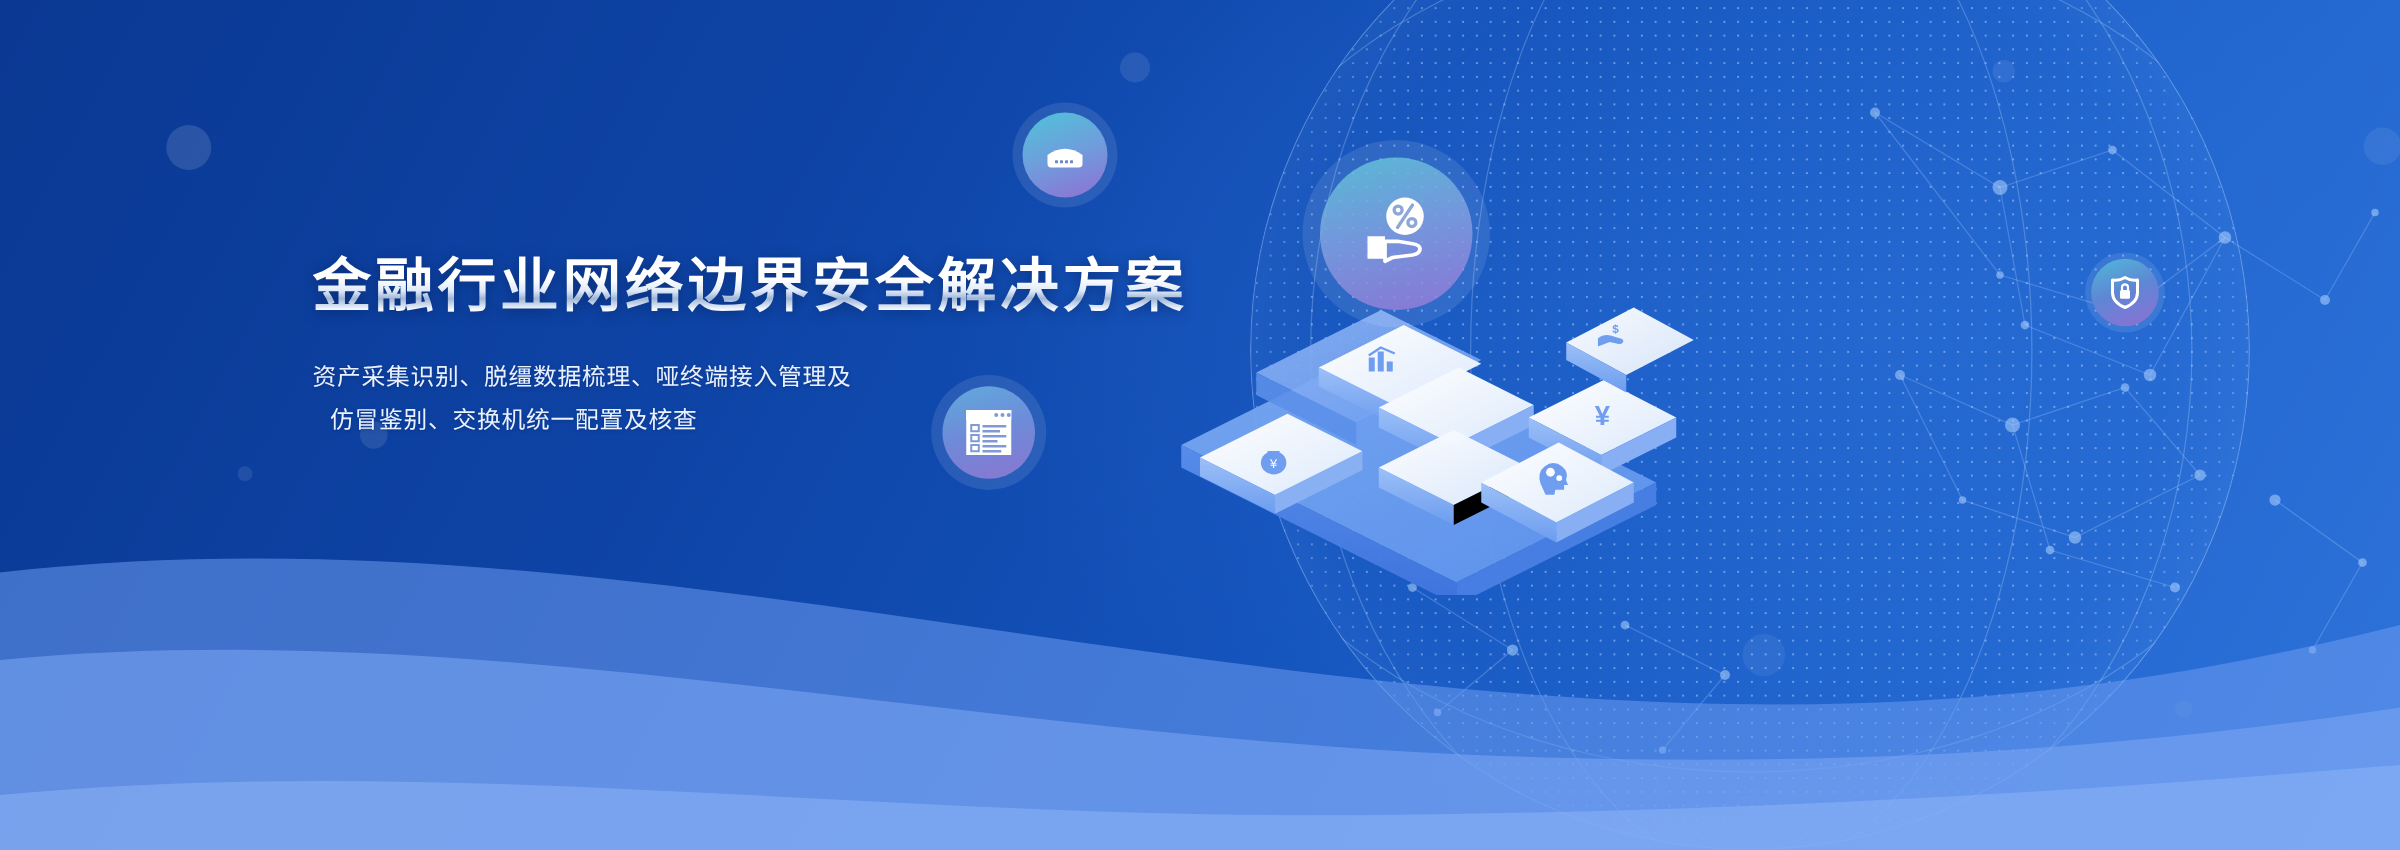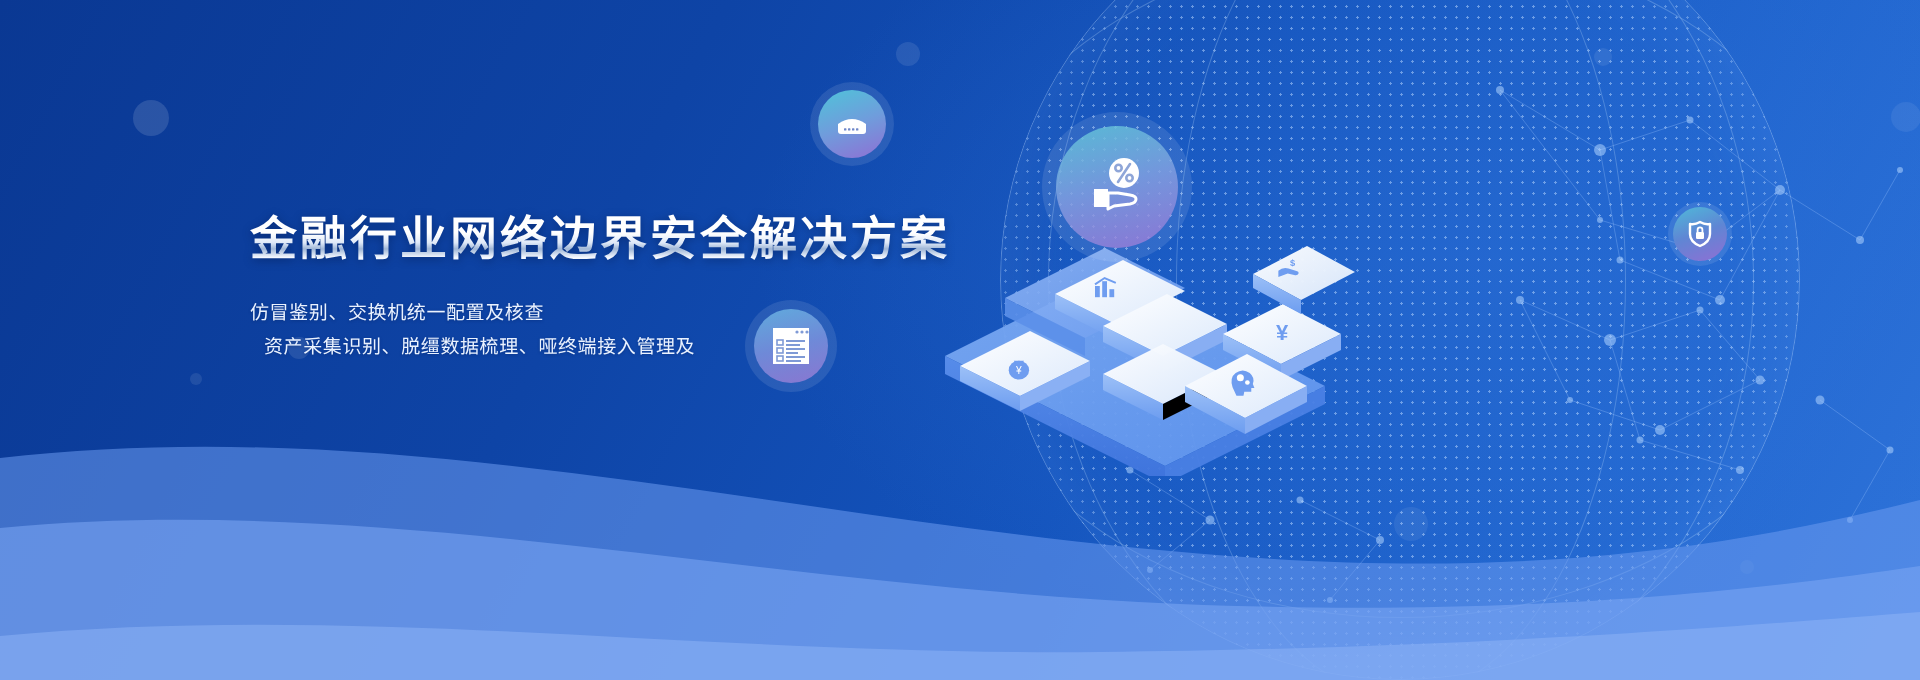--- a/index.html
+++ b/index.html
@@ -47,21 +47,21 @@
     border:1px solid rgba(200,228,255,.30);
   }
 
   
   .net{position:absolute;inset:0;pointer-events:none;}
 
   
   .waves{position:absolute;left:0;right:0;bottom:0;height:300px;}
 
   
-  .copy{position:absolute;left:250px;top:208px;width:760px;}
+  .copy{position:absolute;left:250px;top:198px;width:760px;}
   .title{
     margin:0;
     font-size:47px;
     line-height:62px;
     letter-spacing:3px;
     font-weight:700;
     color:#ffffff;
     background:linear-gradient(180deg,#ffffff 0%,#ffffff 40%,#dfe9f8 56%,#9fb6d6 66%,#f4f8ff 80%,#ffffff 100%);
     -webkit-background-clip:text;
     background-clip:text;
@@ -334,18 +334,18 @@
 
   <svg class="waves" width="1920" height="300" viewBox="0 0 1920 300" preserveAspectRatio="none">
     <path d="M0 78 C 420 30 820 150 1260 178 C 1560 198 1760 160 1920 120 L1920 300 L0 300 Z" fill="#6b9bf0" opacity=".55"></path>
     <path d="M0 148 C 380 112 760 206 1180 224 C 1520 238 1760 210 1920 186 L1920 300 L0 300 Z" fill="#7aa6f3" opacity=".58"></path>
     <path d="M0 256 C 360 222 700 276 1100 272 C 1480 268 1740 246 1920 232 L1920 300 L0 300 Z" fill="#8cb3f6" opacity=".55"></path>
   </svg>
 
   <div class="copy">
     <h1 class="title">金融行业网络边界安全解决方案</h1>
     <div class="subtitle">
+      <div>资产采集识别、脱缰数据梳理、哑终端接入管理及</div>
       <div>仿冒鉴别、交换机统一配置及核查</div>
-      <div>资产采集识别、脱缰数据梳理、哑终端接入管理及</div>
     </div>
   </div>
 
 </div>
 
 </body></html>

